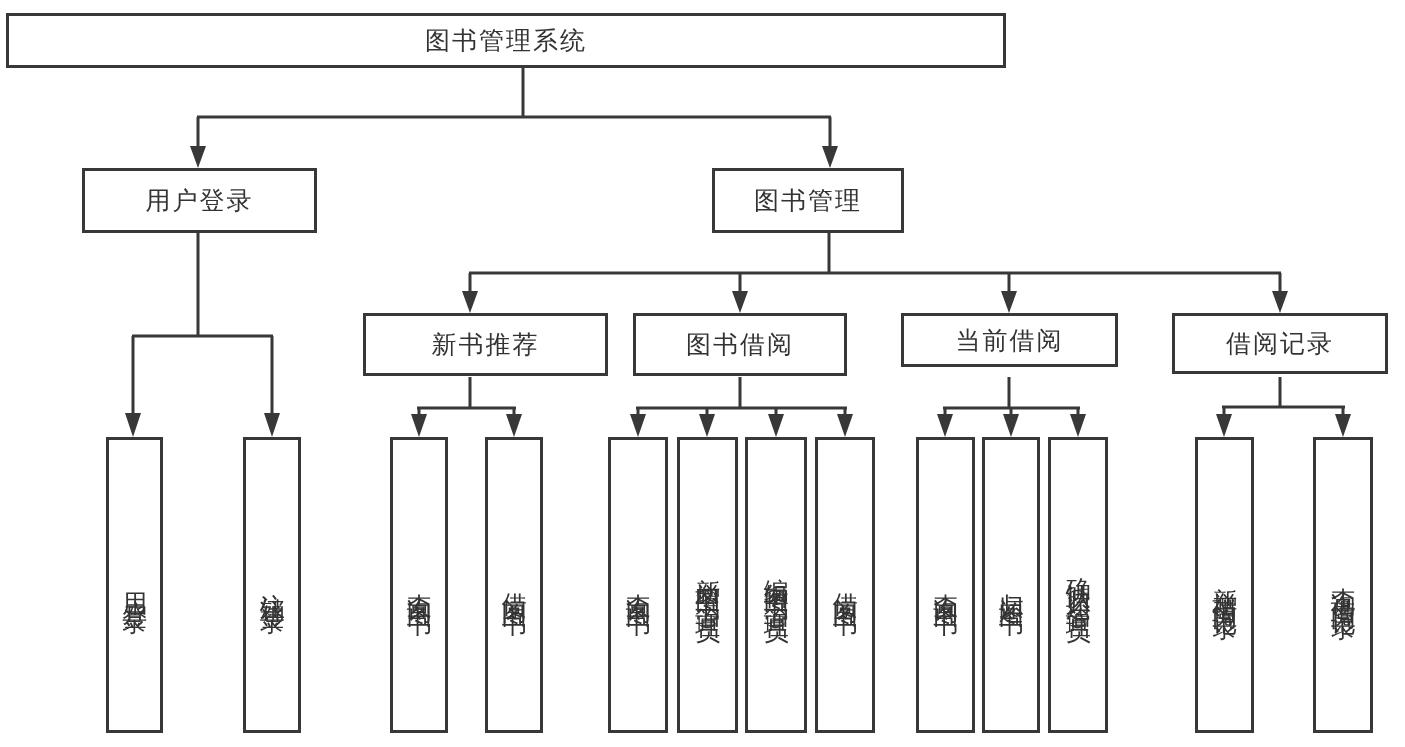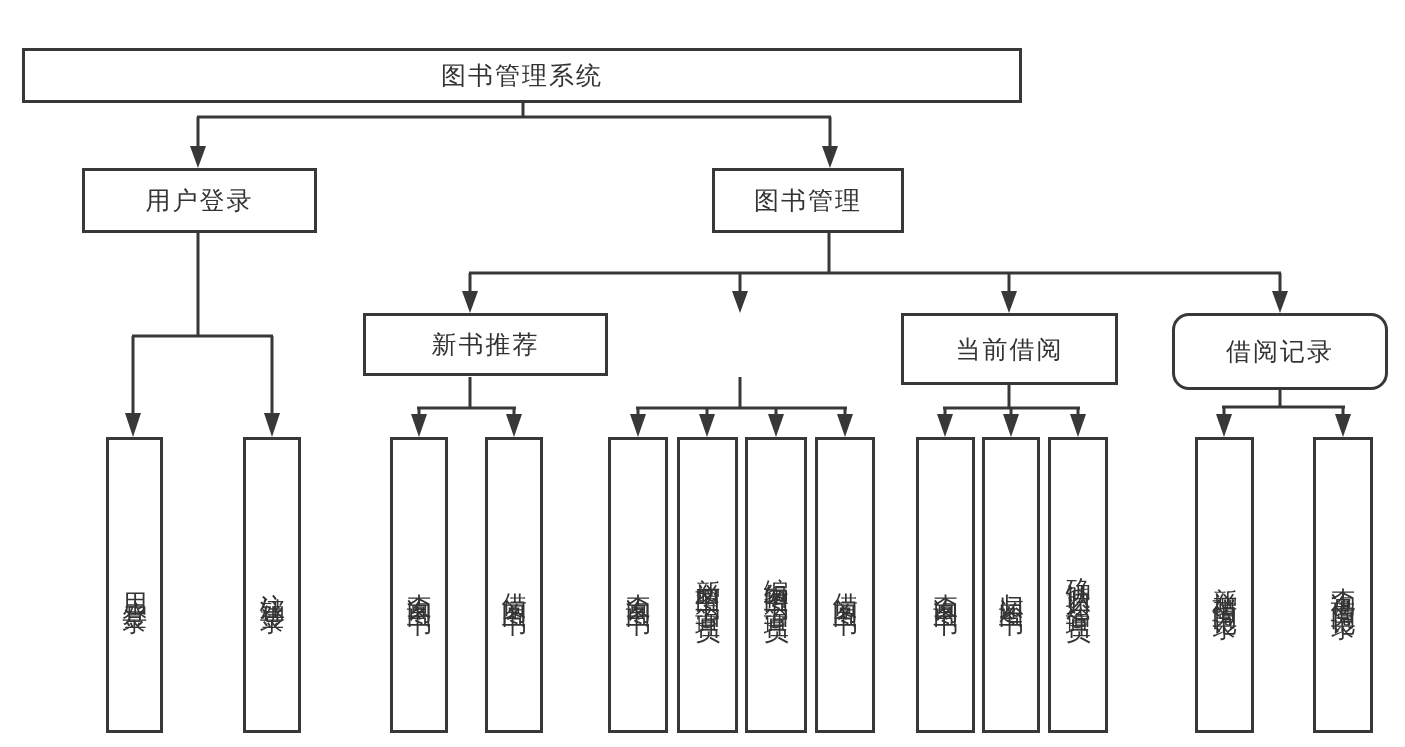--- a/index.html
+++ b/index.html
@@ -90,38 +90,41 @@
 
       <polygon points="937,414 953,414 945,437"></polygon>
       <polygon points="1003,414 1019,414 1011,437"></polygon>
       <polygon points="1070,414 1086,414 1078,437"></polygon>
 
       <polygon points="1216,414 1232,414 1224,437"></polygon>
       <polygon points="1335,414 1351,414 1343,437"></polygon>
     </g>
   </svg>
 
-  <div class="box" style="left:22px; top:13px; width:1000px; height:55px;margin-top:35px;">
+  <div class="box" style="left:6px; top:13px; width:1000px; height:55px;">
     <span class="hlabel">图书管理系统</span>
   </div>
 
   <div class="box" style="left:82px; top:168px; width:235px; height:65px;">
     <span class="hlabel">用户登录</span>
   </div>
   <div class="box" style="left:712px; top:168px; width:192px; height:65px;">
     <span class="hlabel">图书管理</span>
   </div>
 
   <div class="box" style="left:363px; top:313px; width:245px; height:63px;">
     <span class="hlabel">新书推荐</span>
   </div>
-  <div class="box" style="left:901px; top:313px; width:217px; height:72px;">
+  <div class="box" style="left:633px; top:313px; width:214px; height:63px;">
+    <span class="hlabel">图书借阅</span>
+  </div>
+  <div class="box" style="left:901px; top:313px; width:217px; height:54px;">
     <span class="hlabel">当前借阅</span>
   </div>
-  <div class="box" style="left:1172px; top:313px; width:216px; height:77px;border-radius:17px;">
+  <div class="box" style="left:1172px; top:313px; width:216px; height:61px;">
     <span class="hlabel">借阅记录</span>
   </div>
 
   <div class="box leaf" style="left:106px; top:437px; width:57px; height:296px;">
     <span class="vtext">用户登录</span>
   </div>
   <div class="box leaf" style="left:243px; top:437px; width:58px; height:296px;">
     <span class="vtext">注销登录</span>
   </div>
 

